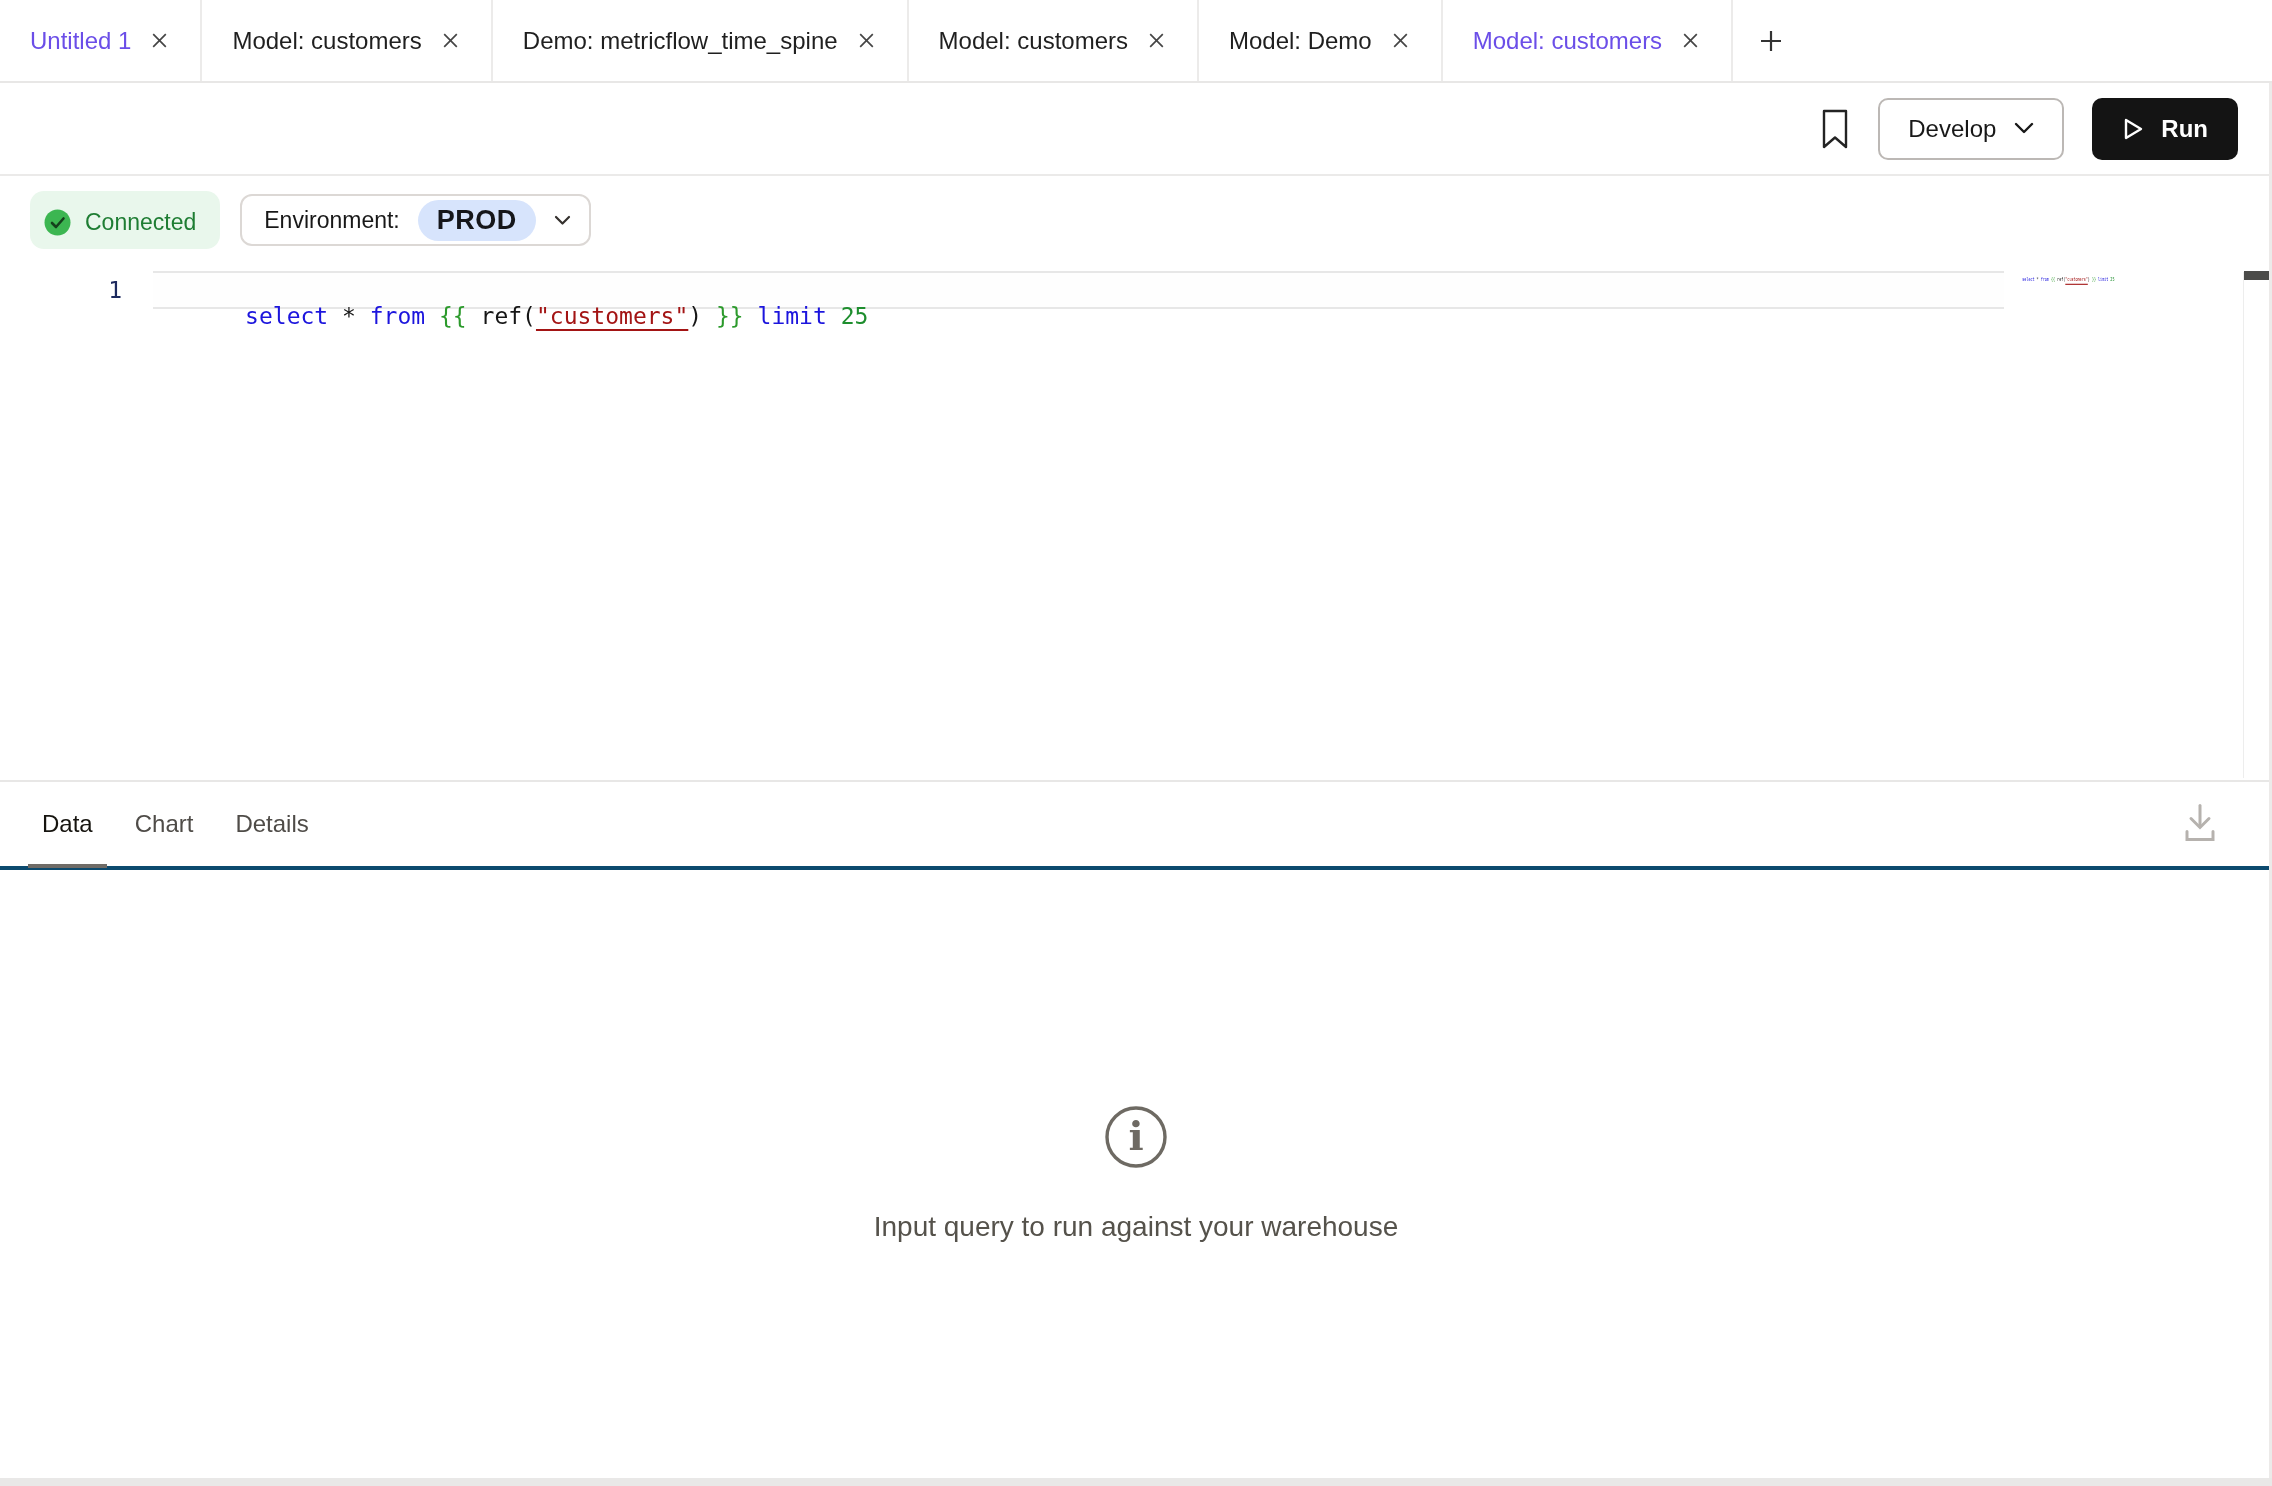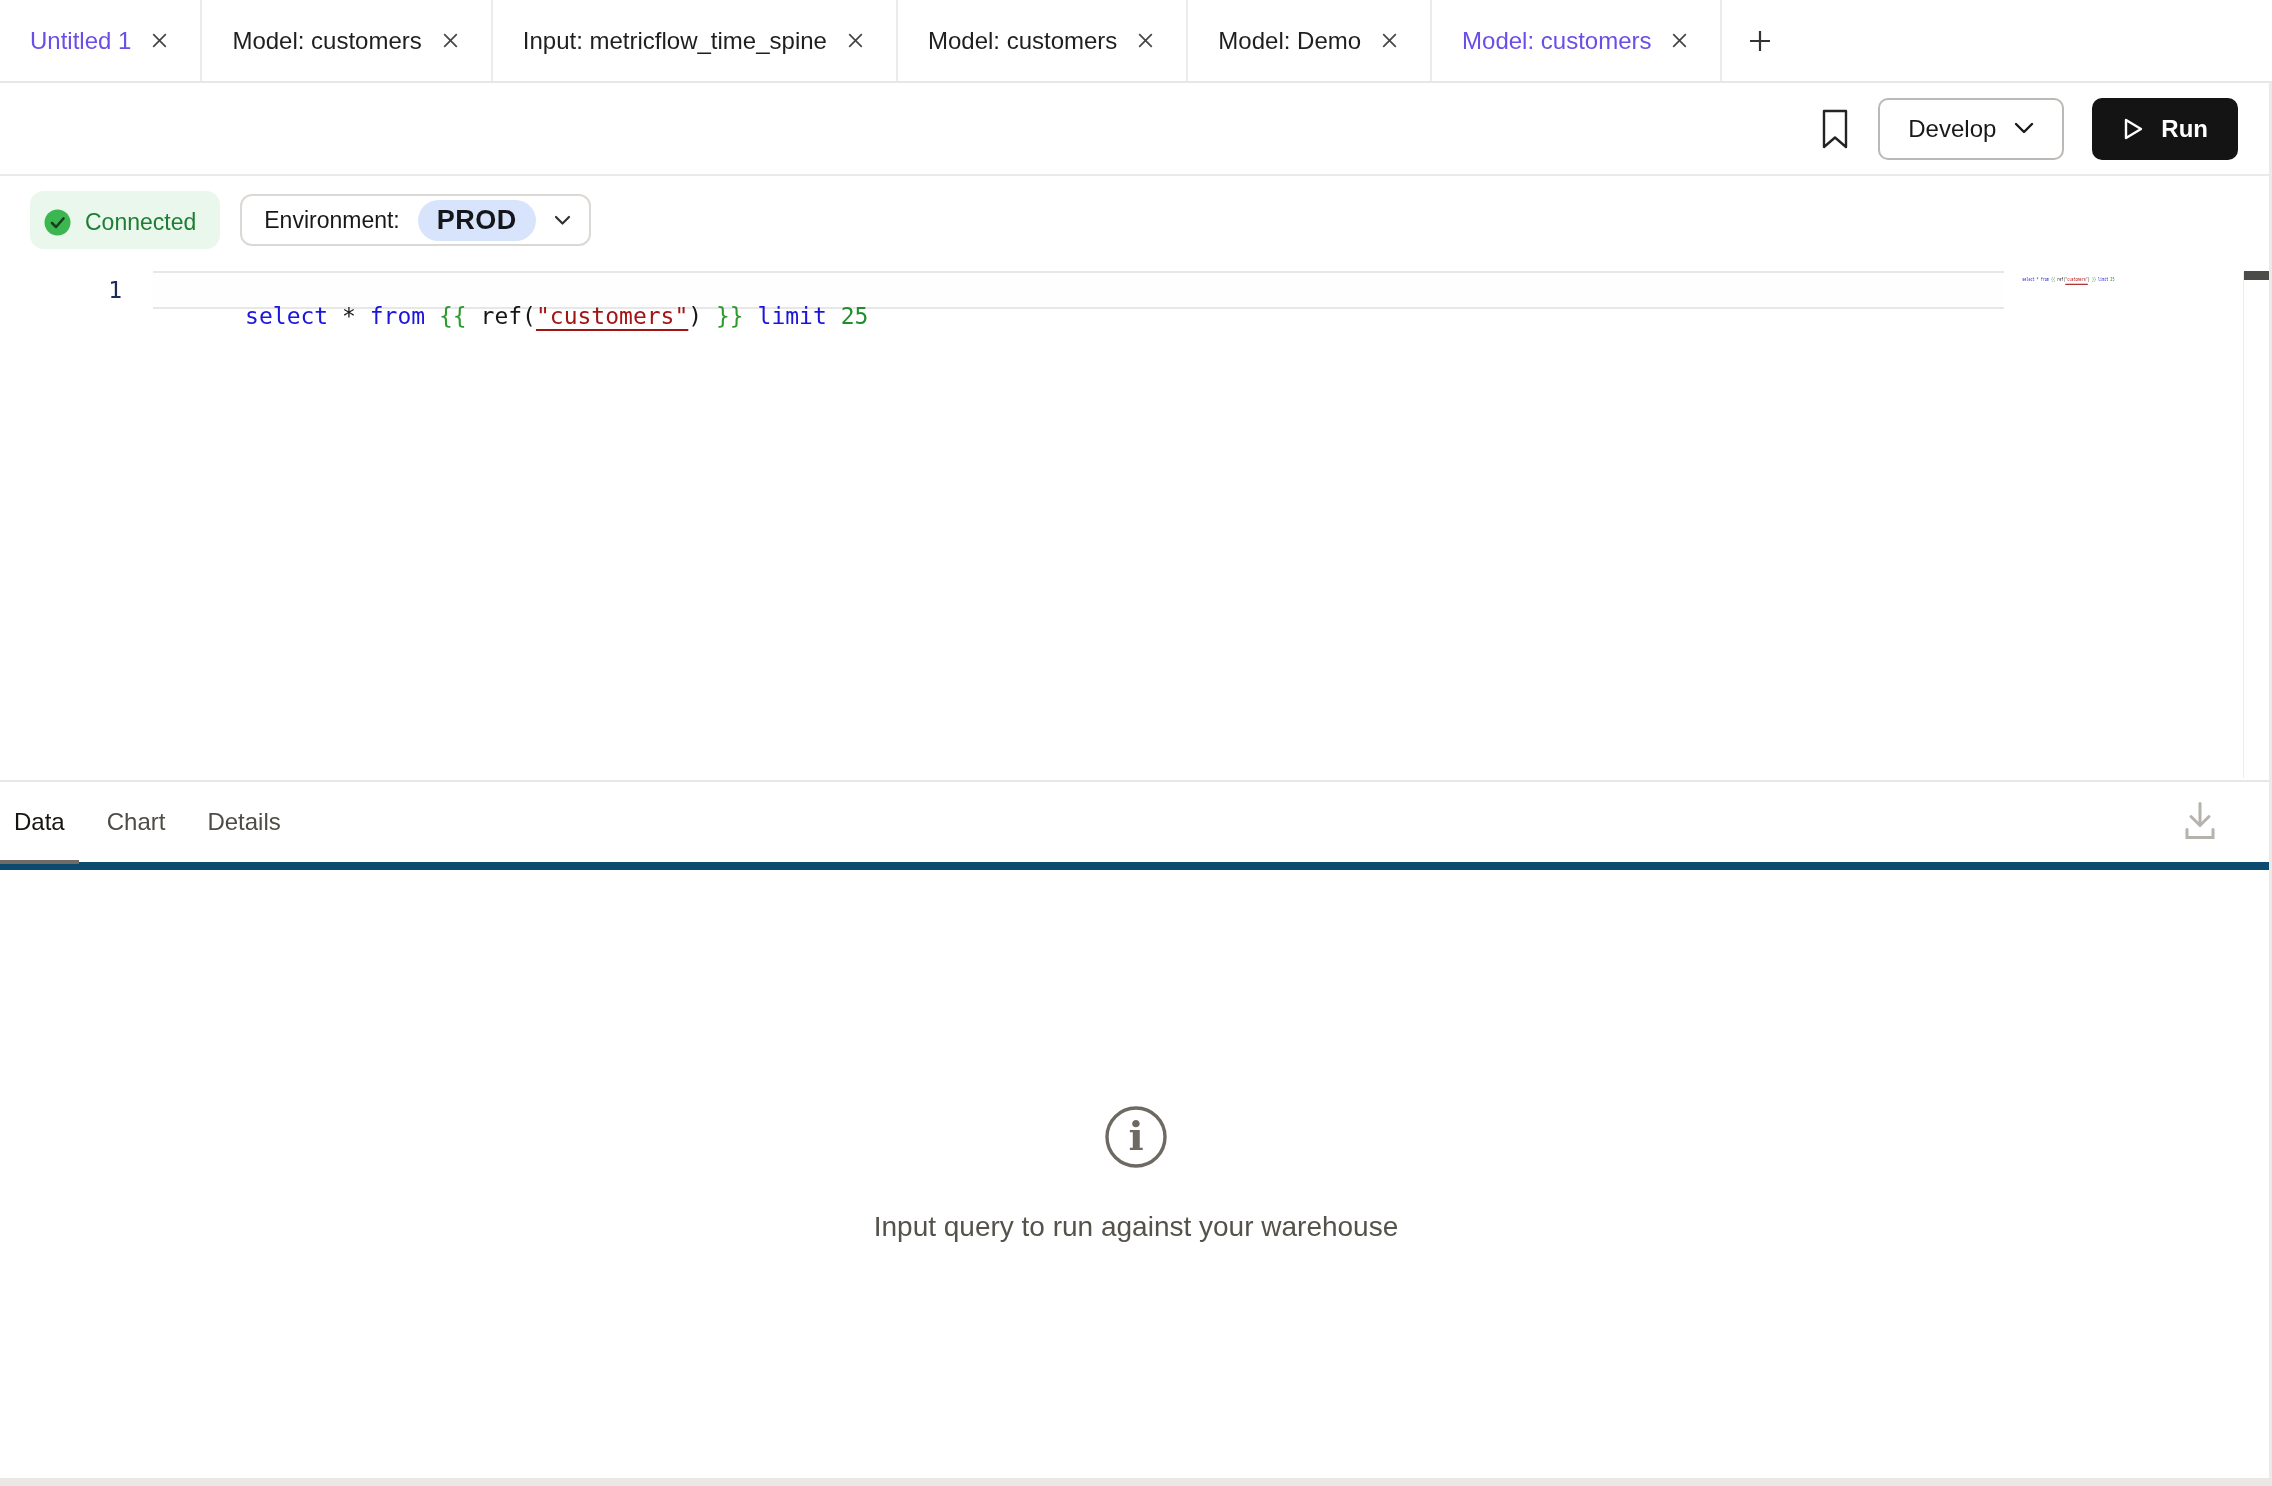--- a/index.html
+++ b/index.html
@@ -80,22 +80,22 @@
   .jinja{color:var(--syntax-jinja);}
   .number{color:var(--syntax-number);}
   .string{color:var(--syntax-string);text-decoration:underline;text-decoration-thickness:2px;text-underline-offset:5px;}
   .minimap{position:absolute;left:2010px;top:20px;font-family:"DejaVu Sans Mono",monospace;font-size:10px;
            white-space:pre;transform:scale(0.34,0.55);transform-origin:0 0;}
   .vtrack{position:absolute;left:2243px;top:22px;width:1px;height:506px;background:#ededed;}
   .vthumb{position:absolute;left:2244px;top:21px;width:28px;height:9px;background:#4b4b49;cursor:grab;}
 
   
   .panel{position:absolute;top:780px;left:0;right:0;bottom:8px;border-top:2px solid var(--divider);background:#fff;}
-  .panel-header{height:88px;box-sizing:border-box;border-bottom:8px solid #0c4a6e;display:flex;
-                align-items:stretch;position:relative;}
+  .panel-header{height:88px;box-sizing:border-box;border-bottom:4px solid #0c4a6e;display:flex;
+                align-items:stretch;padding-left:28px;position:relative;}
   .ptabs{display:flex;gap:14px;}
   .ptab{padding:0 14px;display:flex;align-items:center;font-size:24px;color:var(--panel-tab-inactive);
         position:relative;cursor:pointer;}
   .ptab.active{color:var(--panel-tab-active);}
   .ptab.active::after{content:"";position:absolute;left:0;right:0;bottom:-2px;height:4px;
                       background:var(--panel-tab-underline);}
   .download{position:absolute;right:54px;top:50%;transform:translateY(-50%);background:none;border:none;padding:0;}
   .download svg path{stroke:var(--download-icon);stroke-width:3;fill:none;stroke-linecap:round;}
   .panel-body{height:calc(100% - 88px);display:flex;flex-direction:column;align-items:center;
               justify-content:center;gap:42px;}
@@ -121,21 +121,21 @@
         </div>
 
         <div class="tab">
           <span class="tab-label">Model: customers</span>
           <svg class="close" viewBox="0 0 20 20">
             <path d="M4 4 L16 16 M16 4 L4 16"></path>
           </svg>
         </div>
 
         <div class="tab">
-          <span class="tab-label">Input: metricflow_time_spine</span>
+          <span class="tab-label">Demo: metricflow_time_spine</span>
           <svg class="close" viewBox="0 0 20 20">
             <path d="M4 4 L16 16 M16 4 L4 16"></path>
           </svg>
         </div>
 
         <div class="tab">
           <span class="tab-label">Model: customers</span>
           <svg class="close" viewBox="0 0 20 20">
             <path d="M4 4 L16 16 M16 4 L4 16"></path>
           </svg>

